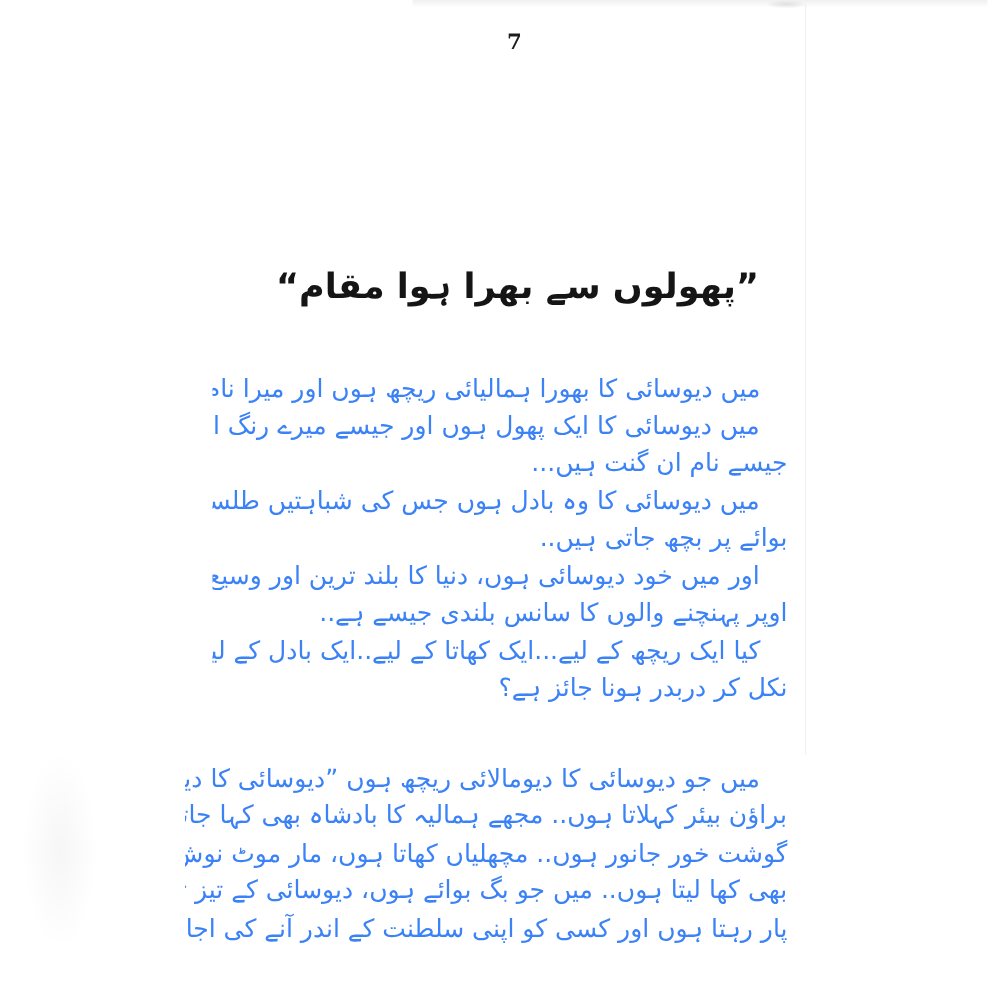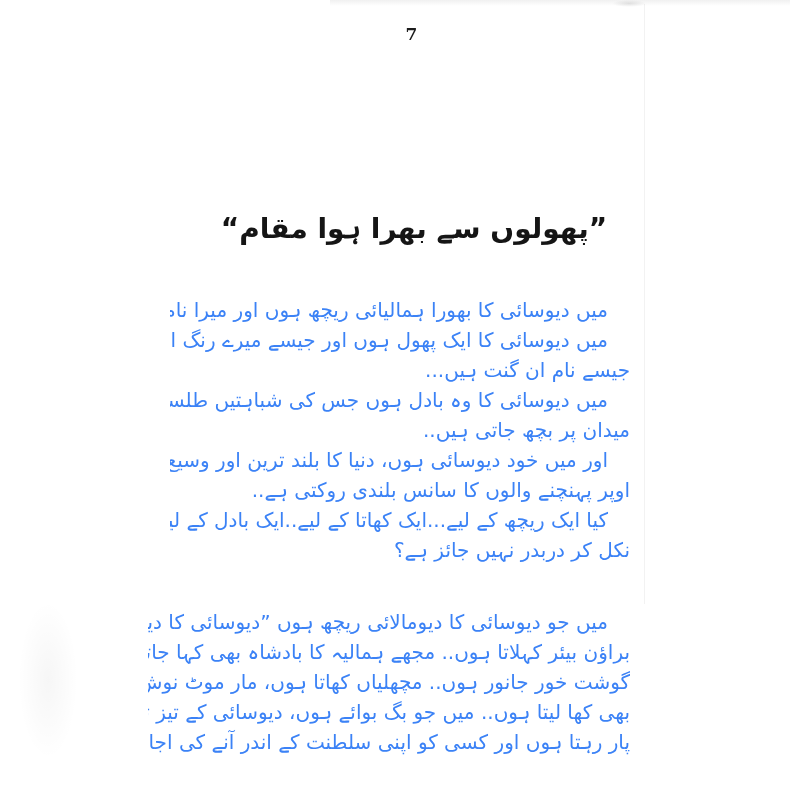--- a/index.html
+++ b/index.html
@@ -100,25 +100,25 @@
 
   <div id="page-number">7</div>
 
   <div id="chapter-title">”پھولوں سے بھرا ہوا مقام“</div>
 
   <div id="verse-block" class="text-block">
     <div class="line indent">میں دیوسائی کا بھورا ہمالیائی ریچھ ہوں اور میرا نام بگ بوائے ہے..</div>
     <div class="line indent">میں دیوسائی کا ایک پھول ہوں اور جیسے میرے رنگ ان دیکھے ہیں ایسے</div>
     <div class="line">جیسے نام ان گنت ہیں...</div>
     <div class="line indent">میں دیوسائی کا وہ بادل ہوں جس کی شباہتیں طلسم ہیں... جھکتی ہیں تو اس</div>
-    <div class="line">میدان پر بچھ جاتی ہیں..</div>
+    <div class="line">بوائے پر بچھ جاتی ہیں..</div>
     <div class="line indent">اور میں خود دیوسائی ہوں، دنیا کا بلند ترین اور وسیع ترین خواب.. جس کے</div>
-    <div class="line">اوپر پہنچنے والوں کا سانس بلندی روکتی ہے..</div>
+    <div class="line">اوپر پہنچنے والوں کا سانس بلندی جیسے ہے..</div>
     <div class="line indent">کیا ایک ریچھ کے لیے...ایک کھاتا کے لیے..ایک بادل کے لیے گھر سے</div>
-    <div class="line">نکل کر دربدر نہیں جائز ہے؟</div>
+    <div class="line">نکل کر دربدر ہونا جائز ہے؟</div>
   </div>
 
   <div id="prose-block" class="text-block">
     <div class="line indent">میں جو دیوسائی کا دیومالائی ریچھ ہوں ”دیوسائی کا دیو“ کہلاتا ہوں.. ہمالیائی</div>
     <div class="line">براؤن بیئر کہلاتا ہوں.. مجھے ہمالیہ کا بادشاہ بھی کہا جاتا ہے.. میں دنیا کا سب سے بڑا</div>
     <div class="line">گوشت خور جانور ہوں.. مچھلیاں کھاتا ہوں، مار موٹ نوش کرتا ہوں، ناشتے پر گھاس</div>
     <div class="line">بھی کھا لیتا ہوں.. میں جو بگ بوائے ہوں، دیوسائی کے تیز ترین دھارے بڑے پانی کے</div>
     <div class="line">پار رہتا ہوں اور کسی کو اپنی سلطنت کے اندر آنے کی اجازت نہیں دیتا.. میری بینائی</div>
   </div>
 

